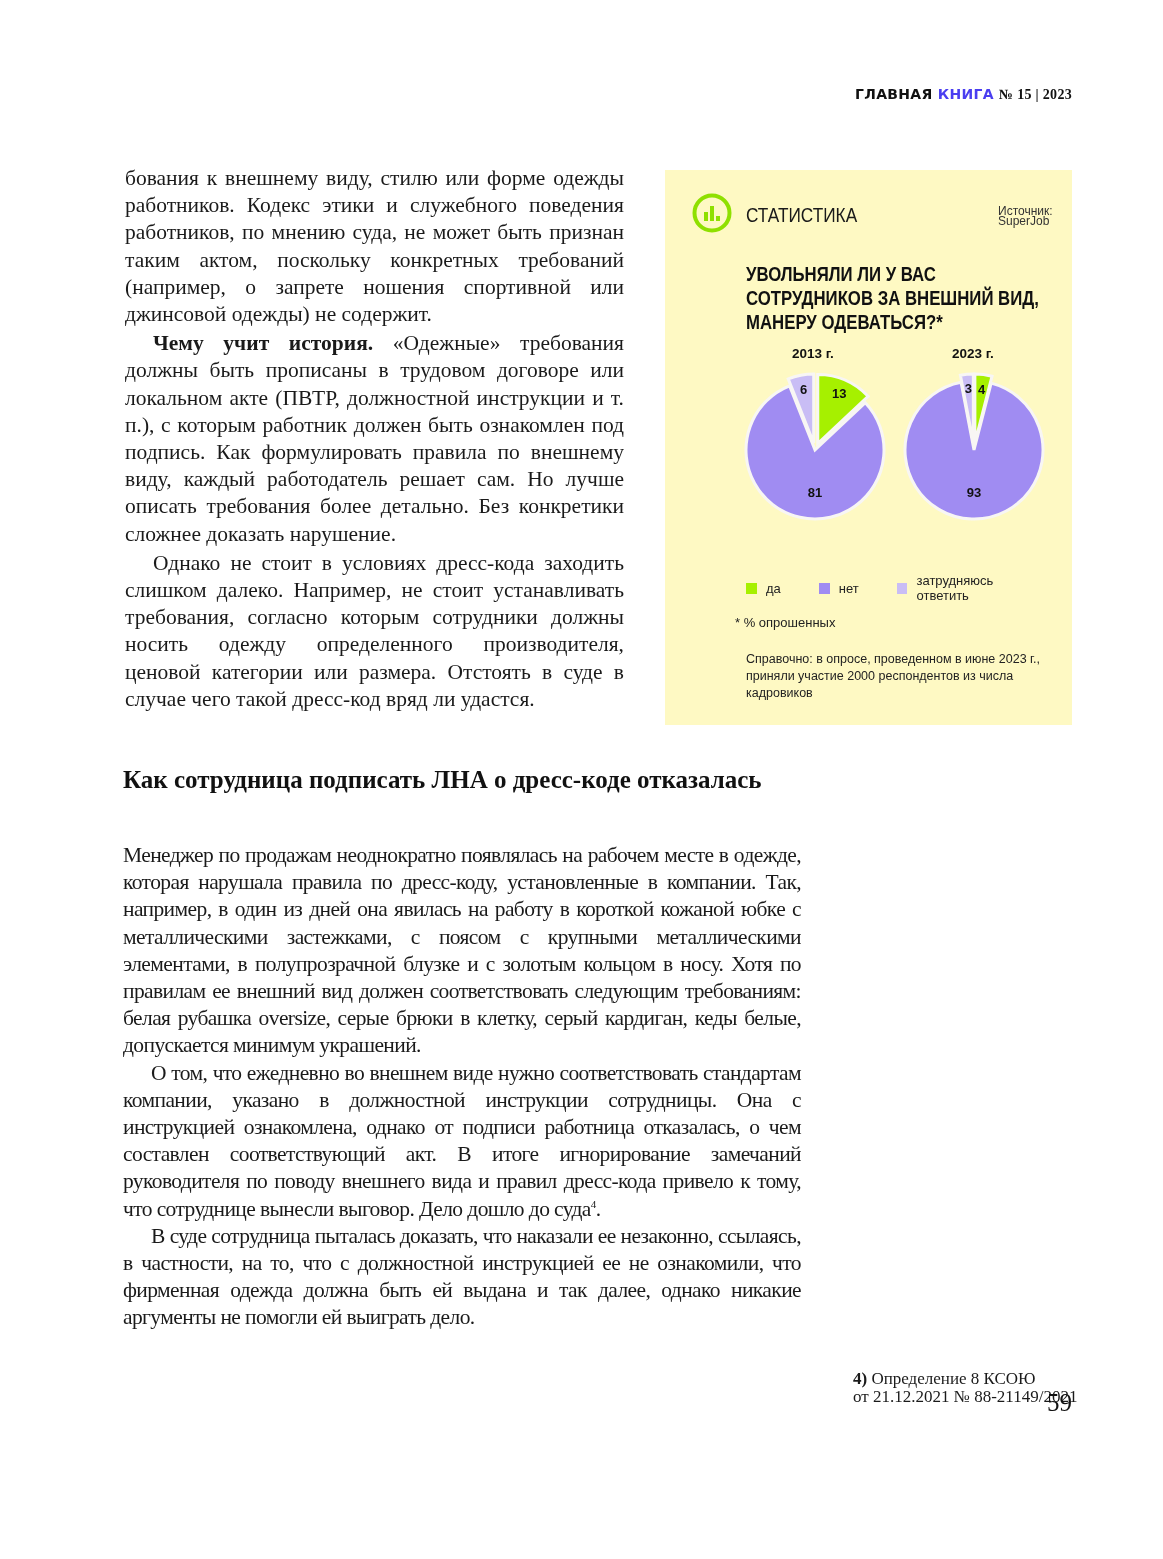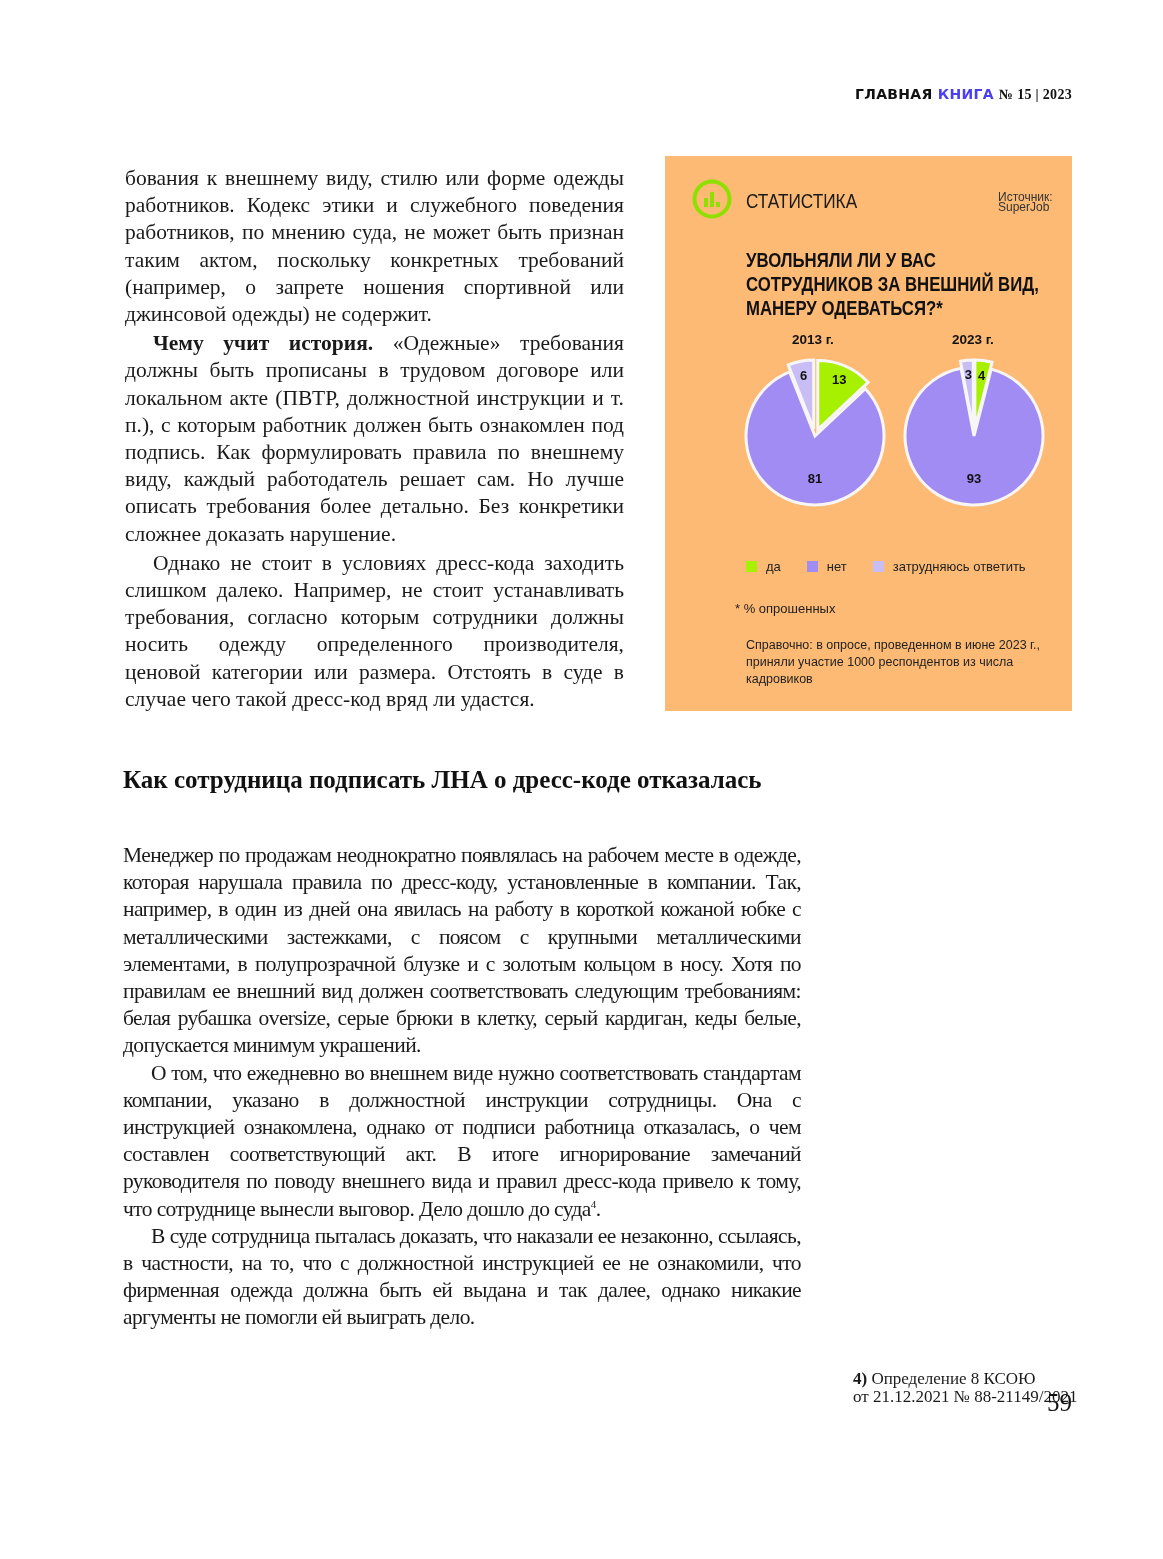--- a/index.html
+++ b/index.html
@@ -6,27 +6,27 @@
   body { width:1163px; height:1559px; background:#ffffff; position:relative; overflow:hidden; color:#1a1a1a; }
   .abs { position:absolute; }
   .header { right:91px; top:86px; font-family:"DejaVu Sans", sans-serif; font-weight:bold; font-size:14px; letter-spacing:0.3px; white-space:nowrap; }
   .header .mag1 { color:#111; }
   .header .mag2 { color:#4a3ef0; }
   .header .issue { font-family:Liberation Serif, serif; color:#111; }
   .col-left { left:123px; top:163px; width:503px; font-family:"Liberation Serif", serif; font-size:21.5px; line-height:27.2px; }
   .col-left p { margin:2px; text-align:justify; text-align-last:left; }
   .col-left p.ind { text-indent:28px; }
   .col-left b { font-weight:bold; }
-  .stat-box { left:665px; top:156px; width:407px; height:555px; background:#fdba74; }
+  .stat-box { left:665px; top:170px; width:407px; height:555px; background:#fef9c3; }
   .stat-icon { left:27px; top:23px; width:40px; height:40px; }
   .stat-title { left:81px; top:33px; font-family:"Liberation Sans", sans-serif; font-size:21px; letter-spacing:0px; color:#1a1a1a; transform:scaleX(0.82); transform-origin:left; }
   .stat-source { left:333px; top:36px; font-family:"Liberation Sans", sans-serif; font-size:12px; line-height:10px; color:#333; }
   .stat-question { left:81px; top:92px; width:310px; font-family:"Liberation Sans", sans-serif; font-weight:bold; font-size:19.5px; line-height:24px; color:#111; transform:scaleX(0.86); transform-origin:left; white-space:nowrap; }
   .year { top:176px; font-family:"Liberation Sans", sans-serif; font-weight:bold; font-size:13.5px; color:#111; }
-  .legend { left:81px; top:403px; font-family:"Liberation Sans", sans-serif; font-size:13px; color:#222; display:flex; gap:0; }
+  .legend { left:81px; top:403px; font-family:"Liberation Sans", sans-serif; font-size:13px; color:#222; display:flex; gap:12px; }
   .legend-item { display:flex; align-items:center; margin-right:26px; }
   .swatch { width:11px; height:11px; margin-right:9px; display:inline-block; }
   .note { left:70px; top:445px; font-family:"Liberation Sans", sans-serif; font-size:13px; color:#222; }
   .ref { left:81px; top:481px; width:310px; font-family:"Liberation Sans", sans-serif; font-size:12.5px; line-height:17px; color:#222; }
   .section-heading { left:123px; top:766px; width:680px; font-family:"Liberation Serif", serif; font-weight:bold; font-size:25px; line-height:28px; color:#111; }
   .col-wide { left:123px; top:842px; width:678px; font-family:"Liberation Serif", serif; font-size:21.5px; line-height:27.2px; letter-spacing:-0.6px; }
   .col-wide p { margin:0; text-align:justify; text-align-last:left; }
   .col-wide p.ind { text-indent:28px; }
   sup { font-size:11px; line-height:0; vertical-align:super; }
   .footnote { left:853px; top:1370px; width:230px; font-family:"Liberation Serif", serif; font-size:17px; line-height:18px; color:#1a1a1a; }
@@ -98,21 +98,21 @@
       <span class="swatch" style="background:#a08cf2"></span>
       <span>нет</span>
     </div>
     <div class="legend-item">
       <span class="swatch" style="background:#c9bdf5"></span>
       <span>затрудняюсь ответить</span>
     </div>
   </div>
 
   <div class="abs note">* % опрошенных</div>
-  <div class="abs ref">Справочно: в опросе, проведенном в июне 2023 г., приняли участие 1000 респондентов из числа кадровиков</div>
+  <div class="abs ref">Справочно: в опросе, проведенном в июне 2023 г., приняли участие 2000 респондентов из числа кадровиков</div>
 </div>
 
 <div class="abs section-heading">Как сотрудница подписать ЛНА о дресс-коде отказалась</div>
 
 <div class="abs col-wide">
   <p>Менеджер по продажам неоднократно появлялась на рабочем месте в одежде, которая нарушала правила по дресс-коду, установленные в компании. Так, например, в один из дней она явилась на работу в короткой кожаной юбке с металлическими застежками, с поясом с крупными металлическими элементами, в полупрозрачной блузке и с золотым кольцом в носу. Хотя по правилам ее внешний вид должен соответствовать следующим требованиям: белая рубашка oversize, серые брюки в клетку, серый кардиган, кеды белые, допускается минимум украшений.</p>
   <p class="ind"><span>О том, что ежедневно во внешнем виде нужно соответствовать стандартам компании, указано в должностной инструкции сотрудницы. Она с инструкцией ознакомлена, однако от подписи работница отказалась, о чем составлен соответствующий акт. В итоге игнорирование замечаний руководителя по поводу внешнего вида и правил дресс-кода привело к тому, что сотруднице вынесли выговор. Дело дошло до суда</span><sup>4</sup><span>.</span></p>
   <p class="ind">В суде сотрудница пыталась доказать, что наказали ее незаконно, ссылаясь, в частности, на то, что с должностной инструкцией ее не ознакомили, что фирменная одежда должна быть ей выдана и так далее, однако никакие аргументы не помогли ей выиграть дело.</p>
 </div>
 

